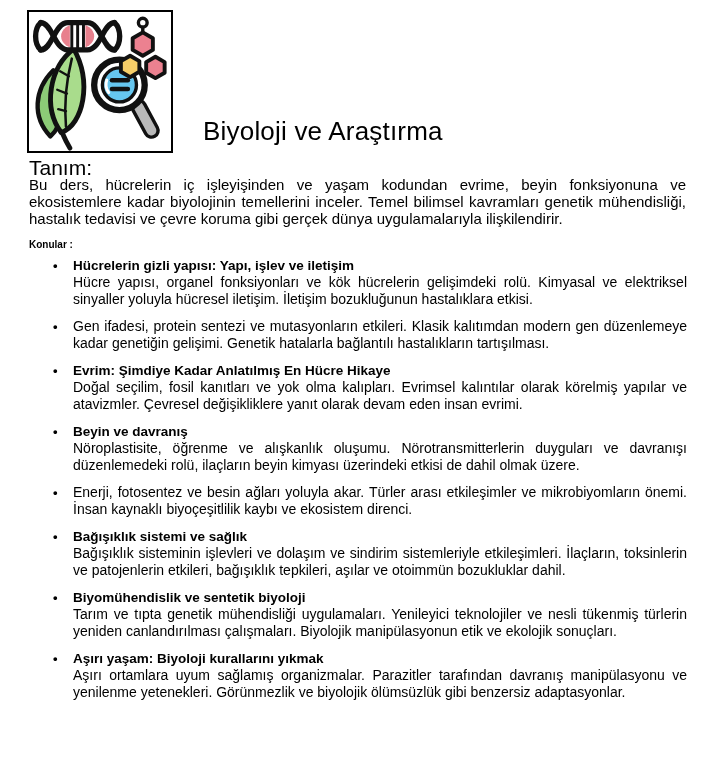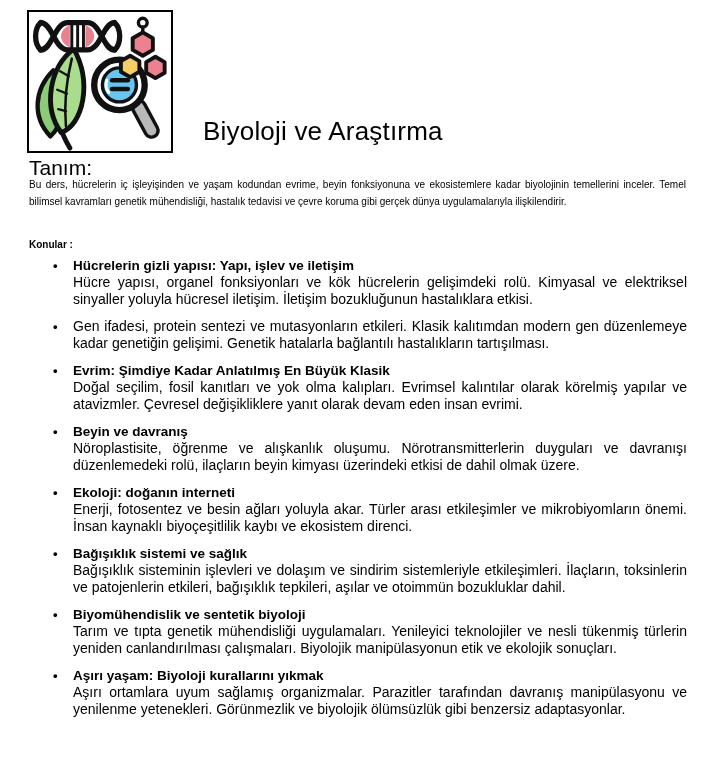--- a/index.html
+++ b/index.html
@@ -40,21 +40,21 @@
     top: 156px;
     font-size: 21px;
     font-weight: normal;
   }
 
   .tanim-text {
     position: absolute;
     left: 29px;
     top: 176px;
     width: 657px;
-    font-size: 10px;
+    font-size: 15px;
     line-height: 17px;
     text-align: justify;
   }
 
   .konular-label {
     position: absolute;
     left: 29px;
     top: 239px;
     font-size: 10px;
     font-weight: bold;
@@ -158,35 +158,34 @@
   </li>
   <li class="topic-item">
     <span class="topic-bullet">•</span>
     <div class="topic-content">
       <div class="topic-body">Gen ifadesi, protein sentezi ve mutasyonların etkileri. Klasik kalıtımdan modern gen düzenlemeye kadar genetiğin gelişimi. Genetik hatalarla bağlantılı hastalıkların tartışılması.</div>
     </div>
   </li>
   <li class="topic-item">
     <span class="topic-bullet">•</span>
     <div class="topic-content">
-      <div class="topic-title">Evrim: Şimdiye Kadar Anlatılmış En Büyük Klasik</div>
+      <div class="topic-title">Evrim: Şimdiye Kadar Anlatılmış En Hücre Hikaye</div>
       <div class="topic-body">Doğal seçilim, fosil kanıtları ve yok olma kalıpları. Evrimsel kalıntılar olarak körelmiş yapılar ve atavizmler. Çevresel değişikliklere yanıt olarak devam eden insan evrimi.</div>
     </div>
   </li>
   <li class="topic-item">
     <span class="topic-bullet">•</span>
     <div class="topic-content">
       <div class="topic-title">Beyin ve davranış</div>
       <div class="topic-body">Nöroplastisite, öğrenme ve alışkanlık oluşumu. Nörotransmitterlerin duyguları ve davranışı düzenlemedeki rolü, ilaçların beyin kimyası üzerindeki etkisi de dahil olmak üzere.</div>
     </div>
   </li>
   <li class="topic-item">
     <span class="topic-bullet">•</span>
     <div class="topic-content">
-      <div class="topic-title">Ekoloji: doğanın interneti</div>
       <div class="topic-body">Enerji, fotosentez ve besin ağları yoluyla akar. Türler arası etkileşimler ve mikrobiyomların önemi. İnsan kaynaklı biyoçeşitlilik kaybı ve ekosistem direnci.</div>
     </div>
   </li>
   <li class="topic-item">
     <span class="topic-bullet">•</span>
     <div class="topic-content">
       <div class="topic-title">Bağışıklık sistemi ve sağlık</div>
       <div class="topic-body">Bağışıklık sisteminin işlevleri ve dolaşım ve sindirim sistemleriyle etkileşimleri. İlaçların, toksinlerin ve patojenlerin etkileri, bağışıklık tepkileri, aşılar ve otoimmün bozukluklar dahil.</div>
     </div>
   </li>

